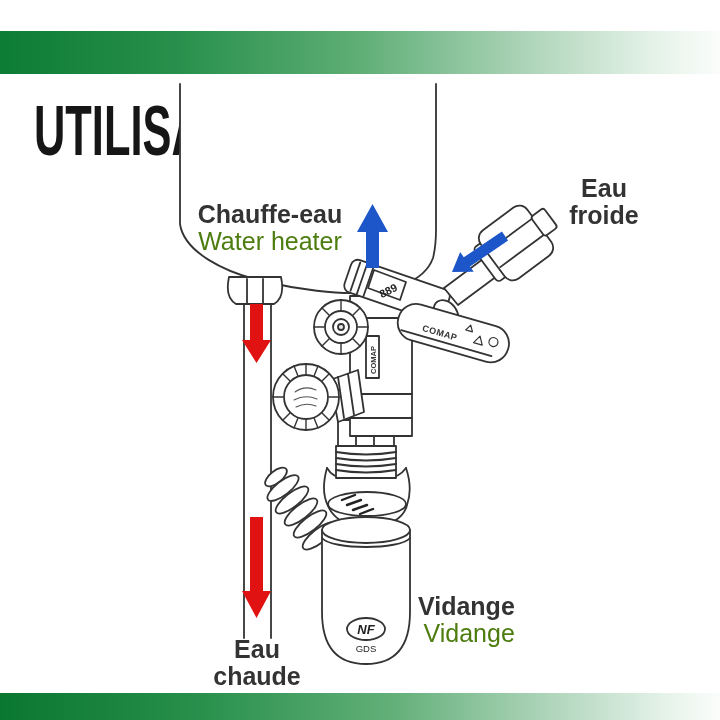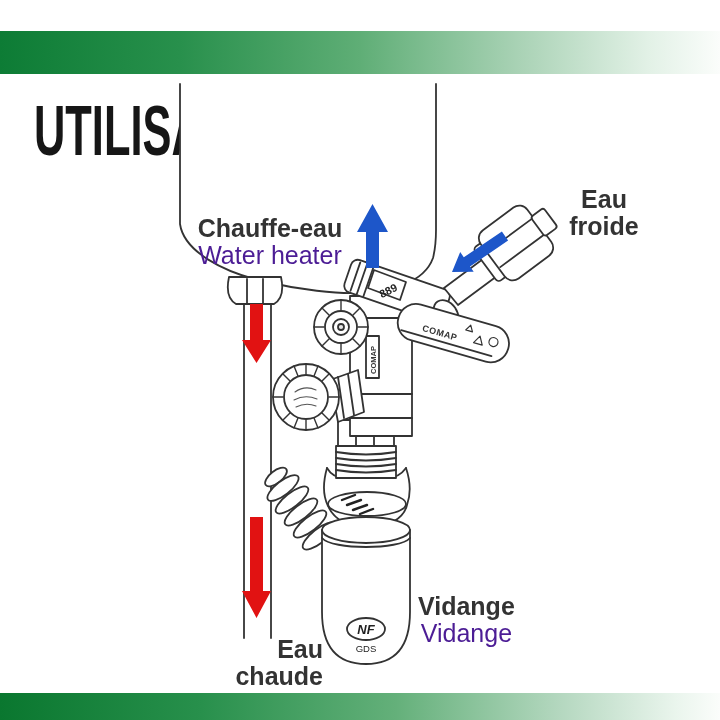--- a/index.html
+++ b/index.html
@@ -15,25 +15,25 @@
     position:absolute;left:0;top:693px;width:720px;height:27px;
     background:linear-gradient(90deg,#0a772f 0%,#28904c 28%,#64b07a 55%,#b5d8c0 78%,#eaf5ed 94%,#fbfdfb 100%);
   }
   .page-title{
     position:absolute;left:34px;top:96px;margin:0;
     font-size:70px;font-weight:900;color:#161616;line-height:1;
     letter-spacing:0px;transform:scaleX(0.62);transform-origin:left top;white-space:nowrap;
   }
   .lbl{position:absolute;text-align:center;line-height:1.08;}
   .lbl .fr{display:block;font-weight:700;font-size:25px;color:#333333;}
-  .lbl .en{display:block;font-weight:400;font-size:25px;color:#4c1d95;}
-  .lbl-water-heater{left:196px;top:215px;width:148px;text-align:center;}
-  .lbl-cold-water{left:546px;top:186px;width:116px;}
-  .lbl-drainage{left:418px;top:593px;text-align:center;}
-  .lbl-hot-water{left:191px;top:636px;width:132px;text-align:right;}
+  .lbl .en{display:block;font-weight:400;font-size:25px;color:#4d7c0f;}
+  .lbl-water-heater{left:196px;top:201px;width:148px;text-align:center;}
+  .lbl-cold-water{left:546px;top:175px;width:116px;}
+  .lbl-drainage{left:418px;top:593px;text-align:right;}
+  .lbl-hot-water{left:191px;top:636px;width:132px;}
   svg{position:absolute;left:0;top:0;}
   svg text{font-family:"Liberation Sans", sans-serif;}
 </style>
 </head>
 <body>
 
 <div class="page">
 
   <div class="top-bar"></div>
 

